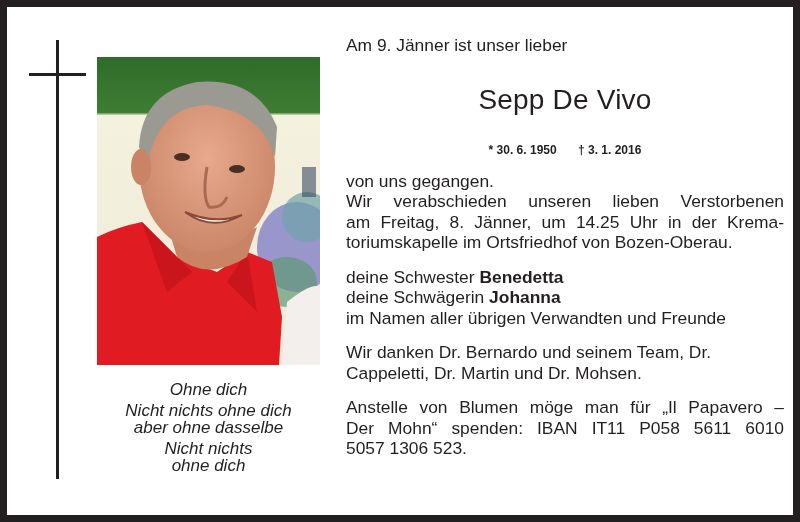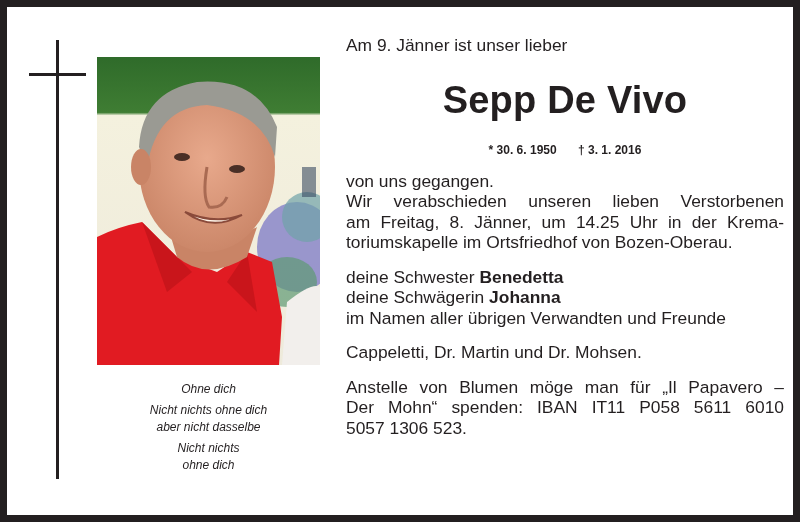--- a/index.html
+++ b/index.html
@@ -15,30 +15,30 @@
     background: #ffffff;
   }
   .cross-v { position: absolute; left: 49px; top: 33px; width: 3px; height: 439px; background: #231f20; }
   .cross-h { position: absolute; left: 22px; top: 66px; width: 57px; height: 3px; background: #231f20; }
   .photo {
     position: absolute; left: 90px; top: 50px; width: 223px; height: 308px; overflow: hidden;
     background: #f3efe0;
   }
   .poem {
     position: absolute; left: 90px; top: 374px; width: 223px;
-    text-align: center; font-style: italic; font-size: 12px; line-height: 17px;
+    text-align: center; font-style: italic; font-size: 17px; line-height: 17px;
   }
   .poem .stanza { margin-bottom: 4px; }
   .right {
     position: absolute; left: 339px; top: 28px; width: 438px;
     font-size: 17.4px; line-height: 20.5px;
   }
   .intro { margin: 0; }
   .name {
-    text-align: center; font-weight: bold; font-size: 38px; line-height: 48px;
+    text-align: center; font-weight: normal; font-size: 28px; line-height: 48px;
     margin: 20px 0 0 0; letter-spacing: 0.2px;
   }
   .dates {
     text-align: center; font-weight: bold; font-size: 12px; line-height: 20px;
     margin-top: 16px;
   }
   .dates span { margin: 0 9px; }
   .p { margin: 14px 0 0 0; text-align: justify; }
   .p1 { margin-top: 11px; }
   .line { display: block; }
@@ -98,21 +98,21 @@
       <path d="M88 155 Q115 175 145 158 Q118 168 88 155 Z" fill="#fff6ea" stroke="#8a4a3a" stroke-width="2"></path>
     </svg>
   </div>
 
   <div class="poem">
     <div class="stanza">
       <span class="line">Ohne dich</span>
     </div>
     <div class="stanza">
       <span class="line">Nicht nichts ohne dich</span>
-      <span class="line">aber nicht dasselbe</span>
+      <span class="line">aber ohne dasselbe</span>
     </div>
     <div class="stanza">
       <span class="line">Nicht nichts</span>
       <span class="line">ohne dich</span>
     </div>
   </div>
 
   <div class="right">
     <p class="intro">Am 9. Jänner ist unser lieber</p>
     <h1 class="name">Sepp De Vivo</h1>
@@ -128,20 +128,21 @@
       <span class="line">toriumskapelle im Ortsfriedhof von Bozen-Oberau.</span>
     </div>
 
     <div class="p">
       <span class="line"><span>deine Schwester </span><b>Benedetta</b></span>
       <span class="line"><span>deine Schwägerin </span><b>Johanna</b></span>
       <span class="line"><span>im Namen aller übrigen Verwandten und Freunde</span></span>
     </div>
 
     <div class="p">
+      <span class="line">Wir danken Dr. Bernardo und seinem Team, Dr.</span>
       <span class="line">Cappeletti, Dr. Martin und Dr. Mohsen.</span>
     </div>
 
     <div class="p">
       <span class="justify-line">Anstelle von Blumen möge man für „Il Papavero –</span>
       <span class="justify-line">Der Mohn“ spenden: IBAN IT11 P058 5611 6010</span>
       <span class="line">5057 1306 523.</span>
     </div>
   </div>
 </div>

